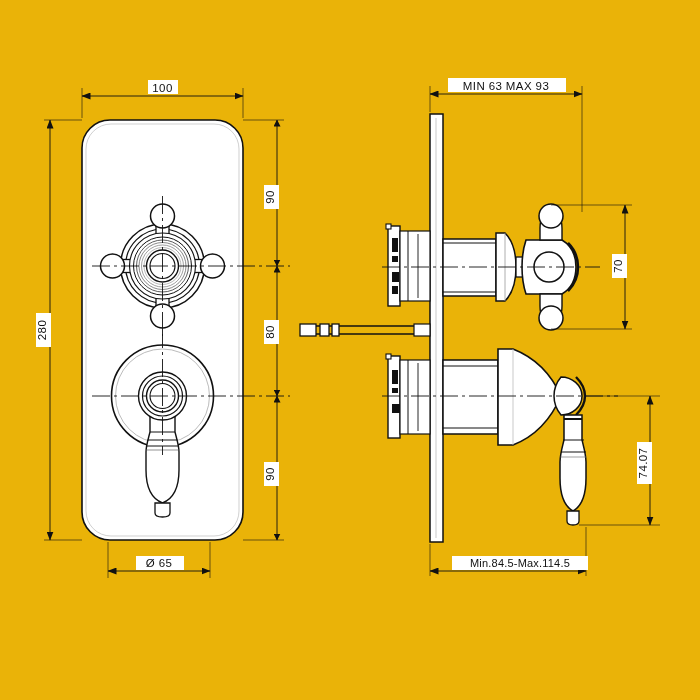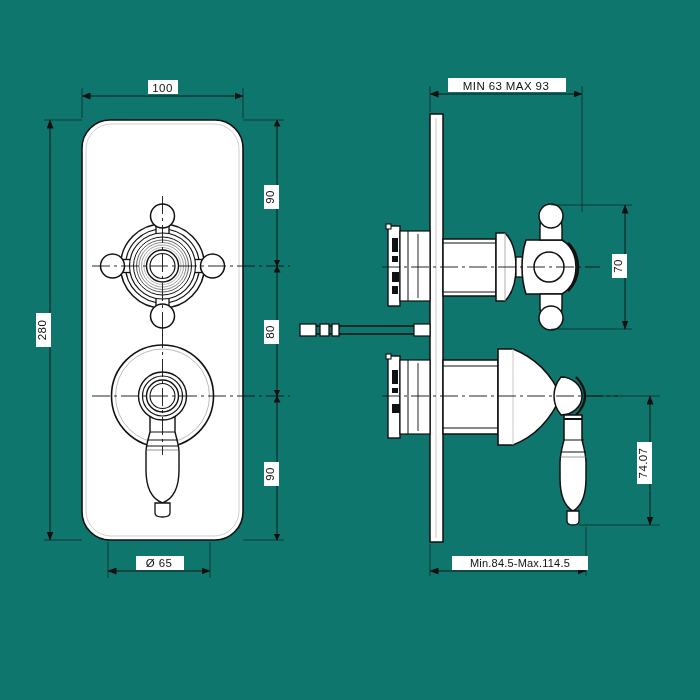--- a/index.html
+++ b/index.html
@@ -10,21 +10,21 @@
   body {
     width: 700px;
     height: 700px;
     font-family: "Liberation Sans", sans-serif;
     overflow: hidden;
   }
   #drawing-root {
     position: relative;
     width: 700px;
     height: 700px;
-    background: #0f766e;
+    background: #eab308;
   }
   svg.cad {
     position: absolute;
     left: 0;
     top: 0;
     width: 700px;
     height: 700px;
     display: block;
   }
   .dim-text {

